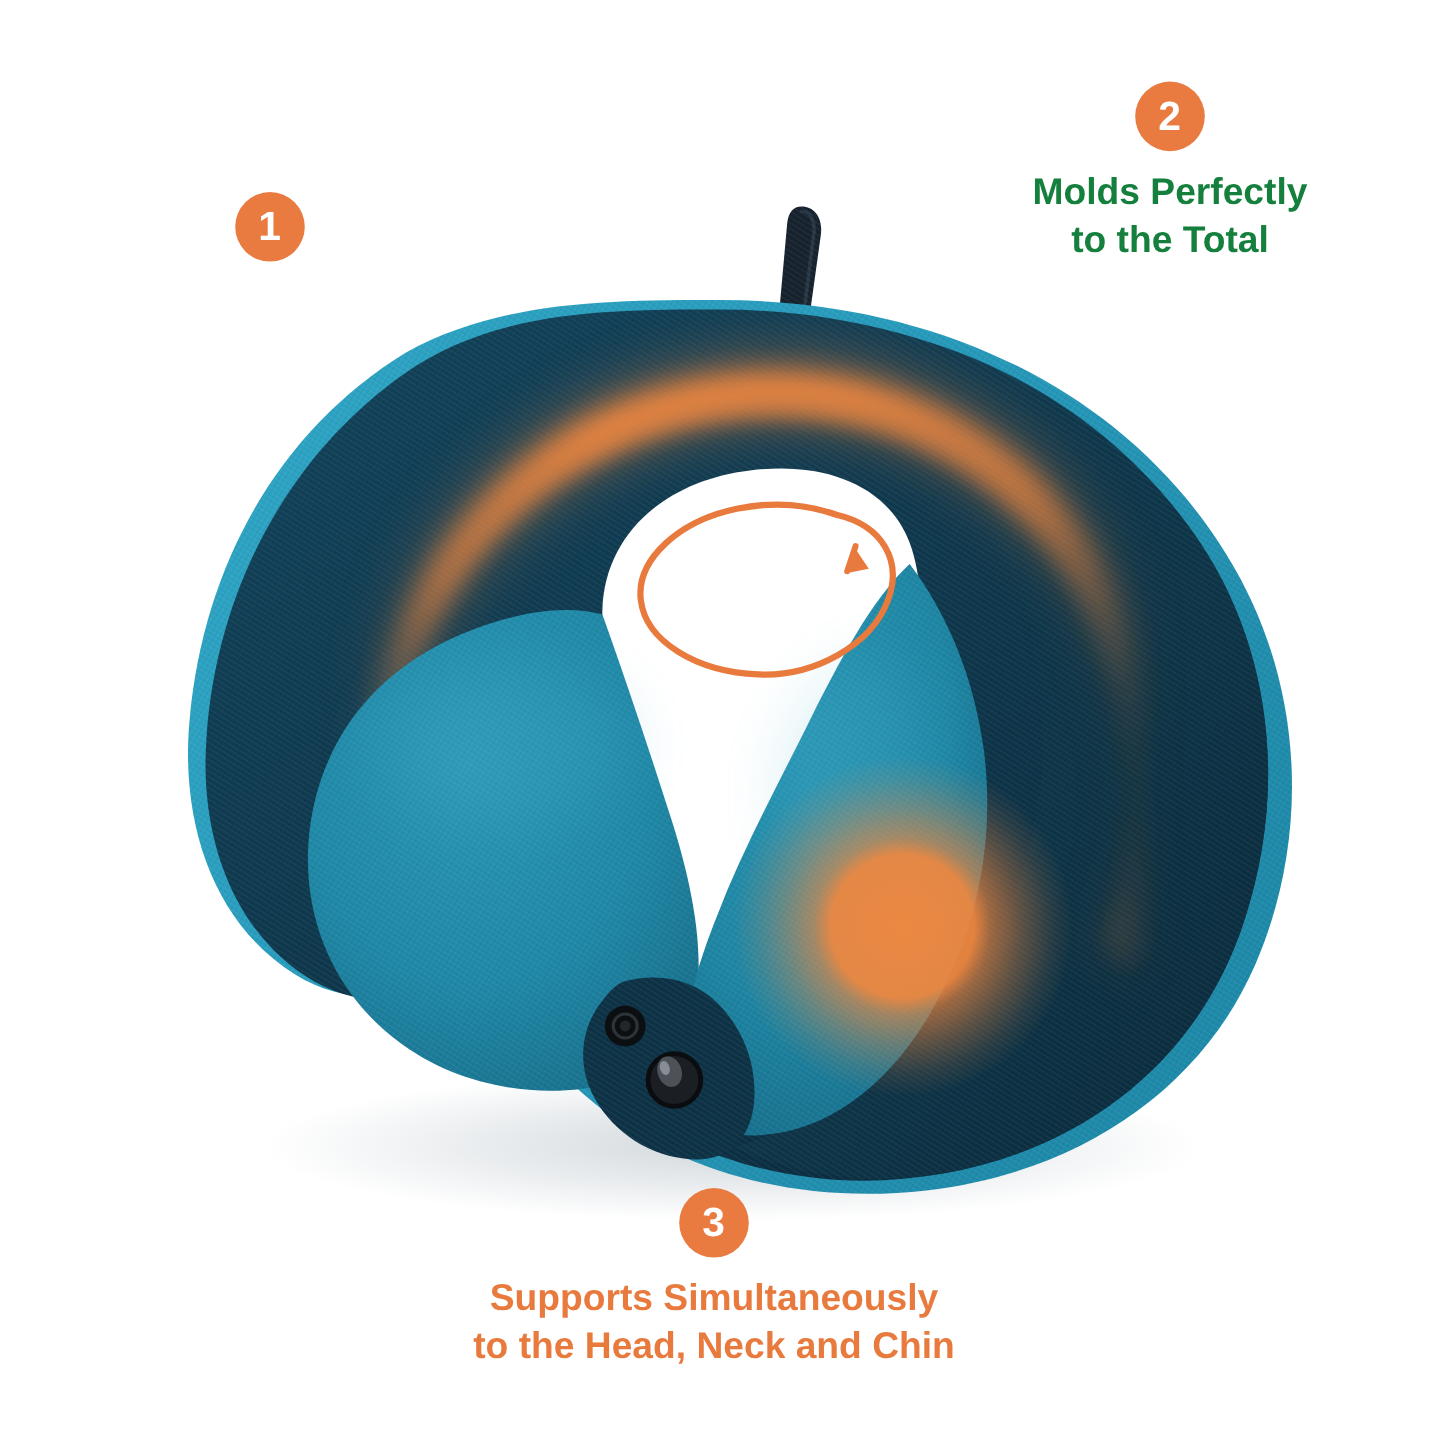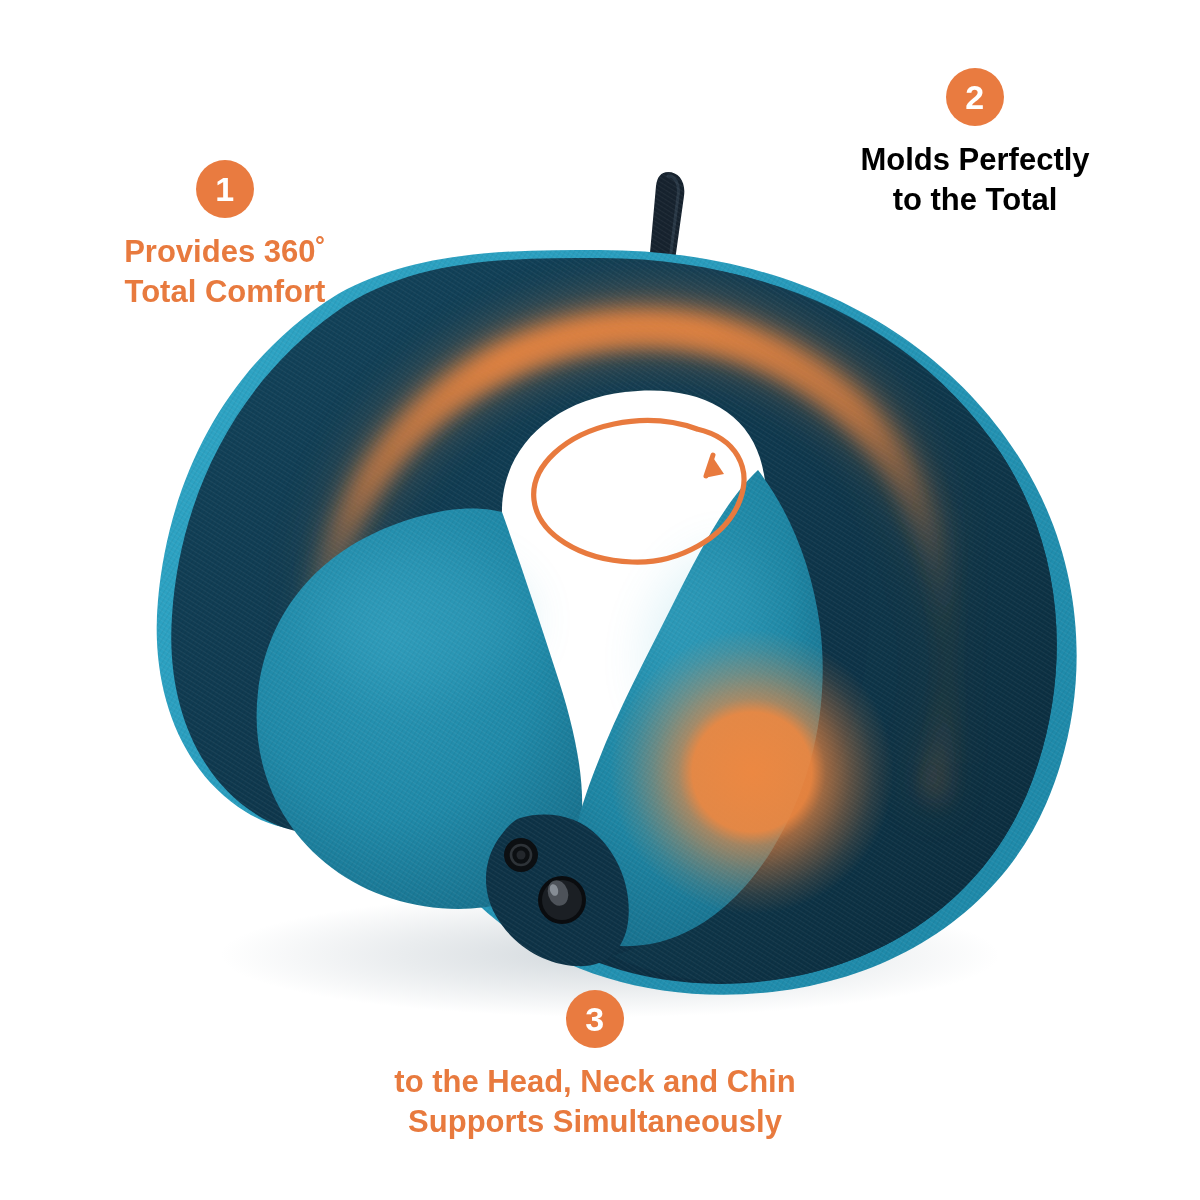--- a/index.html
+++ b/index.html
@@ -363,39 +363,35 @@
 
       <path d="M 712,456 L 704,478 L 724,474 Z" fill="#E87A3E"></path>
       <path d="M 713,455 L 706,476" fill="none" stroke="#E87A3E" stroke-width="5" stroke-linecap="round"></path>
     </g>
   </svg>
 
   <div class="callout" id="callout-1">
     <div class="badge" style="background:#E97B40;">
       <span>1</span>
     </div>
-    <div class="callout-text" style="color:#E87A3E;">
-      <span class="line">Provides 360˚</span>
-      <span class="line">Total Comfort</span>
-    </div>
   </div>
 
   <div class="callout" id="callout-2">
     <div class="badge" style="background:#E97B40;">
       <span>2</span>
     </div>
-    <div class="callout-text" style="color:#000000;">
+    <div class="callout-text" style="color:#15803d;">
       <span class="line">Molds Perfectly</span>
       <span class="line">to the Total</span>
     </div>
   </div>
 
   <div class="callout" id="callout-3">
     <div class="badge" style="background:#E97B40;">
       <span>3</span>
     </div>
     <div class="callout-text" style="color:#E87A3E;">
+      <span class="line">Supports Simultaneously</span>
       <span class="line">to the Head, Neck and Chin</span>
-      <span class="line">Supports Simultaneously</span>
     </div>
   </div>
 
 </div>
 
 </body></html>

